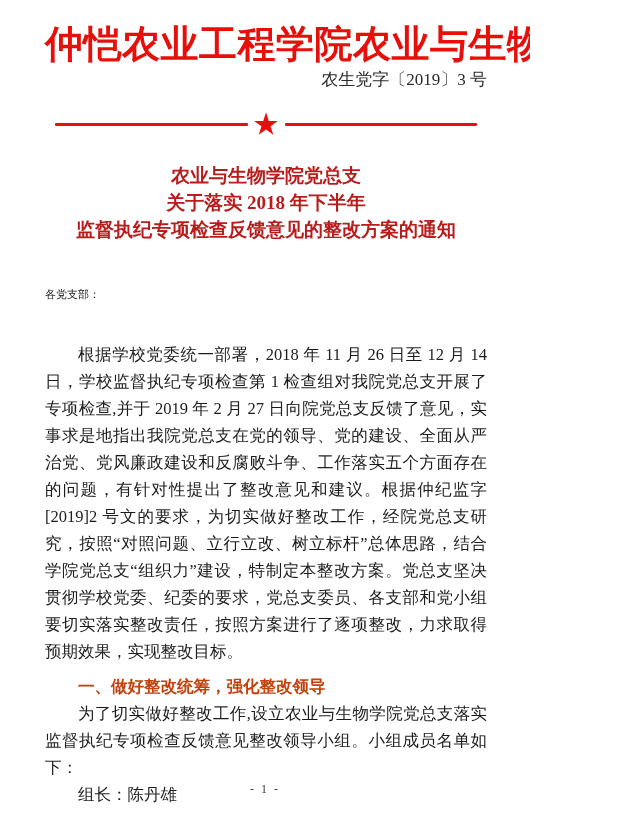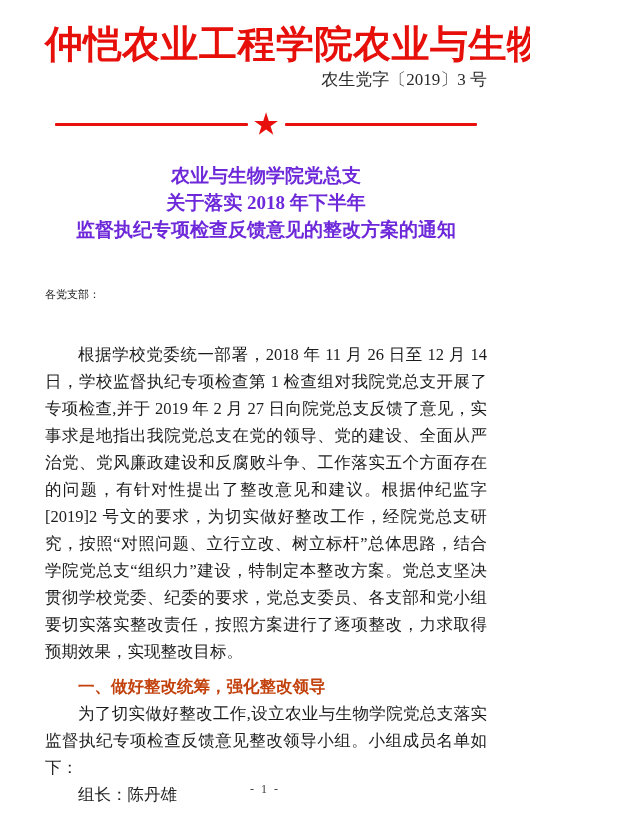--- a/index.html
+++ b/index.html
@@ -53,21 +53,21 @@
     font-size: 27px;
     line-height: 27px;
     margin: 0 5px;
   }
   .notice-title {
     margin-top: 24px;
     text-align: center;
     font-weight: bold;
     font-size: 19px;
     line-height: 27px;
-    color: #6d28d9;
+    color: #b91c1c;
   }
   .salutation {
     margin-top: 38px;
     font-size: 11px;
     line-height: 27px;
   }
   .para {
     margin: 0;
     font-size: 16.5px;
     line-height: 27px;

